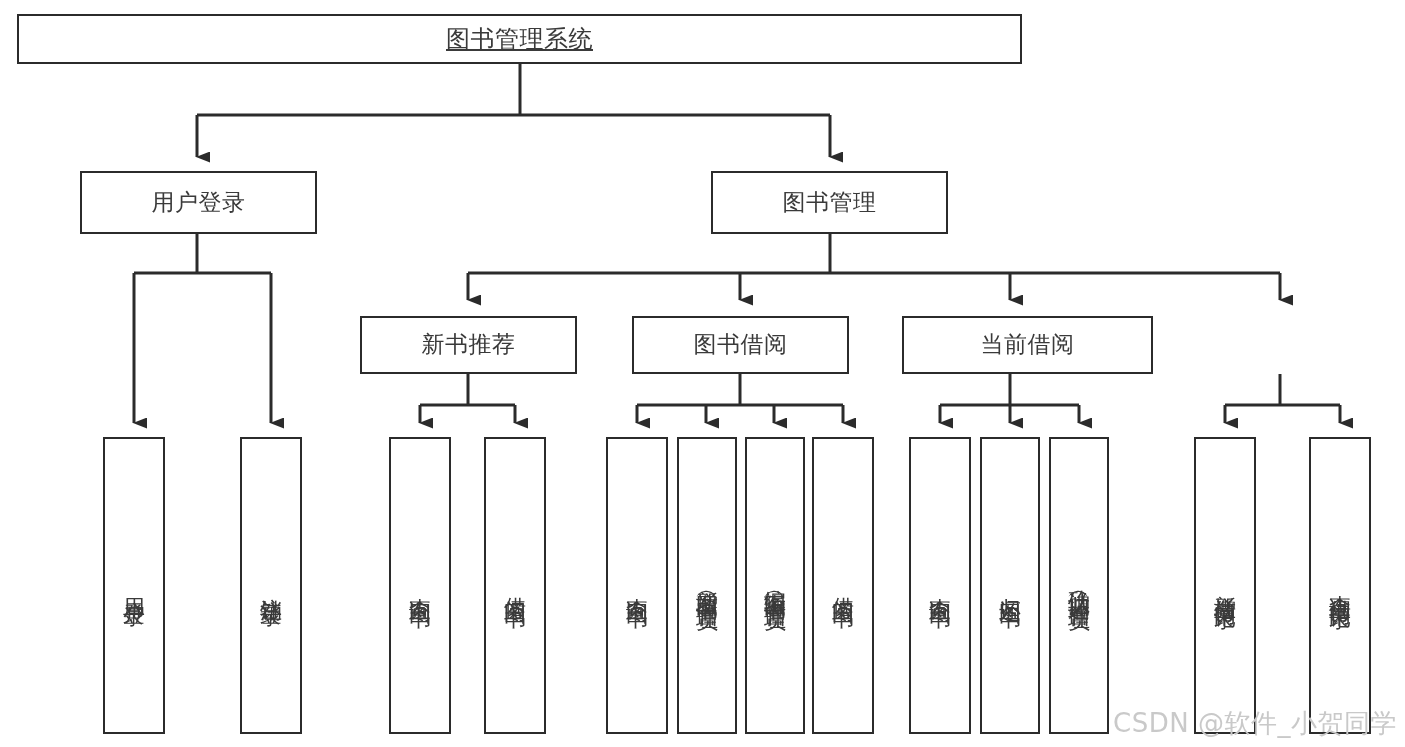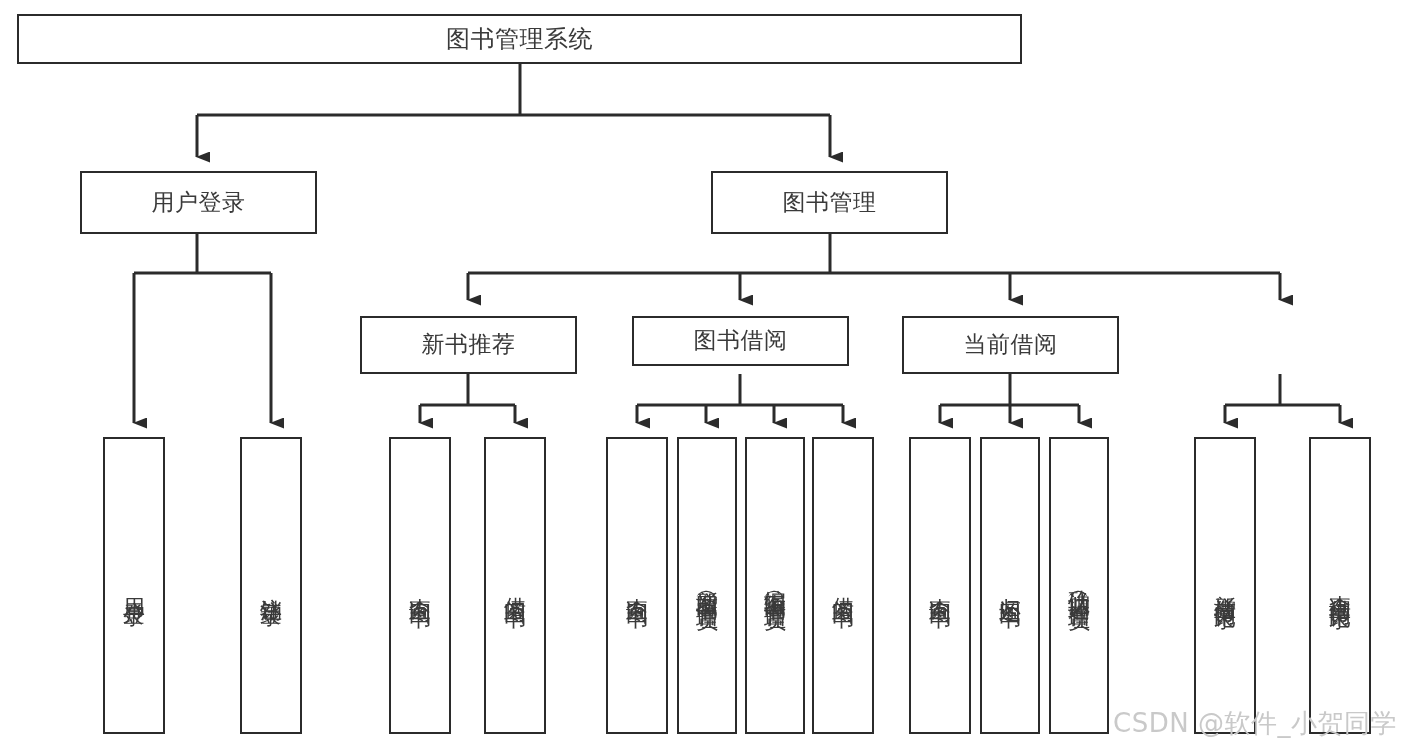--- a/index.html
+++ b/index.html
@@ -46,20 +46,21 @@
   }
   .node.v .vtext {
     writing-mode: vertical-rl;
     text-orientation: upright;
     letter-spacing: 3px;
     white-space: nowrap;
     display: block;
   }
   .node.root {
     font-size: 24px;
+    text-decoration: underline;
   }
   #watermark {
     position: absolute;
     right: 8px;
     bottom: 6px;
     font-size: 26px;
     color: #c9c9c9;
     letter-spacing: 0.5px;
     white-space: nowrap;
     pointer-events: none;
@@ -127,24 +128,24 @@
   <div class="node h" style="left:80px; top:171px; width:237px; height:63px;">
     <span>用户登录</span>
   </div>
   <div class="node h" style="left:360px; top:316px; width:217px; height:58px;">
     <span>新书推荐</span>
   </div>
 
   <div class="node h" style="left:711px; top:171px; width:237px; height:63px;">
     <span>图书管理</span>
   </div>
-  <div class="node h" style="left:632px; top:316px; width:217px; height:50px;">
+  <div class="node h" style="left:632px; top:316px; width:217px; height:58px;">
     <span>图书借阅</span>
   </div>
-  <div class="node h" style="left:902px; top:316px; width:217px; height:58px;">
+  <div class="node h" style="left:902px; top:316px; width:251px; height:58px;">
     <span>当前借阅</span>
   </div>
 
   <div class="node v" style="left:103px; top:437px; width:62px; height:297px;">
     <span class="vtext">用户登录</span>
   </div>
   <div class="node v" style="left:240px; top:437px; width:62px; height:297px;">
     <span class="vtext">注销登录</span>
   </div>
 

